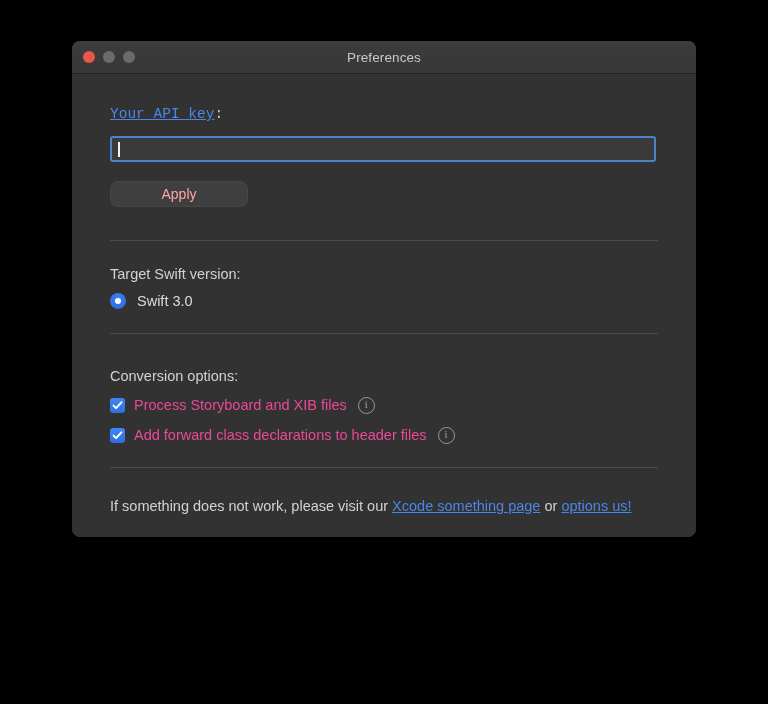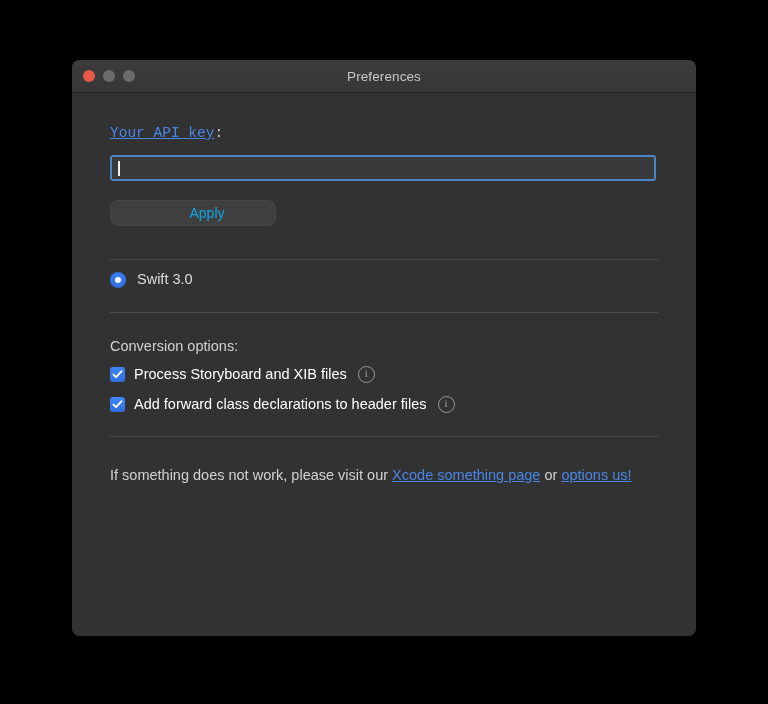--- a/index.html
+++ b/index.html
@@ -11,23 +11,23 @@
     overflow: hidden;
   }
   body {
     font-family: "Liberation Sans", sans-serif;
     -webkit-font-smoothing: antialiased;
   }
 
   .window {
     position: absolute;
     left: 72px;
-    top: 60px;
+    top: 41px;
     width: 624px;
-    height: 576px;
+    height: 496px;
     background: #323232;
     border-radius: 8px;
     overflow: hidden;
     box-shadow: 0 6px 24px rgba(0,0,0,0.65);
   }
 
   
   .titlebar {
     position: relative;
     height: 32px;
@@ -109,29 +109,28 @@
     background: #f2f2f2;
   }
 
   .apply-btn {
     margin-top: 19px;
     width: 136px;
     height: 24px;
     background: #3f3f3f;
     border: 1px solid #474747;
     border-radius: 8px;
-    color: #0ea5e9;
+    color: #fca5a5;
     font-size: 14px;
     font-family: "Liberation Sans", sans-serif;
     display: flex;
     align-items: center;
     justify-content: center;
     cursor: default;
     user-select: none;
-    padding-left: 28px;
   }
 
   .divider {
     margin: 0 38px;
     height: 1px;
     background: #4b4b4b;
   }
   .div-1 { margin-top: 33px; }
   .div-2 { margin-top: 24px; }
   .div-3 { margin-top: 23px; }
@@ -174,21 +173,21 @@
     border-radius: 50%;
     background: #ffffff;
   }
   .radio-text {
     font-size: 14.5px;
     color: #dcdcdc;
     line-height: 1;
   }
 
   
-  .conv-label { margin-top: 26px; }
+  .conv-label { margin-top: 35px; }
 
   .check-row {
     display: flex;
     align-items: center;
     margin-top: 13px;
     cursor: pointer;
   }
   .checkbox {
     width: 15px;
     height: 15px;
@@ -198,21 +197,21 @@
     background: linear-gradient(to bottom, #3f86f8 0%, #2f6fe0 100%);
     position: relative;
   }
   .checkbox svg {
     position: absolute;
     left: 2px;
     top: 2px;
   }
   .check-text {
     font-size: 14.5px;
-    color: #ffffff;
+    color: #ec4899;
     line-height: 1;
   }
   .info-icon {
     margin-left: 11px;
     width: 15px;
     height: 15px;
     flex: 0 0 auto;
     border-radius: 50%;
     border: 1px solid #9a9a9a;
     color: #a8a8a8;
@@ -259,20 +258,21 @@
       <div class="api-input">
         <span class="caret"></span>
       </div>
 
       <div class="apply-btn">Apply</div>
     </div>
 
     <div class="divider div-1"></div>
 
     <div class="section">
+      <div class="group-label sw-label">Target Swift version:</div>
 
 
       <div class="radio-row">
         <span class="radio radio-on"></span>
         <span class="radio-text">Swift 3.0</span>
       </div>
     </div>
 
     <div class="divider div-2"></div>
 

